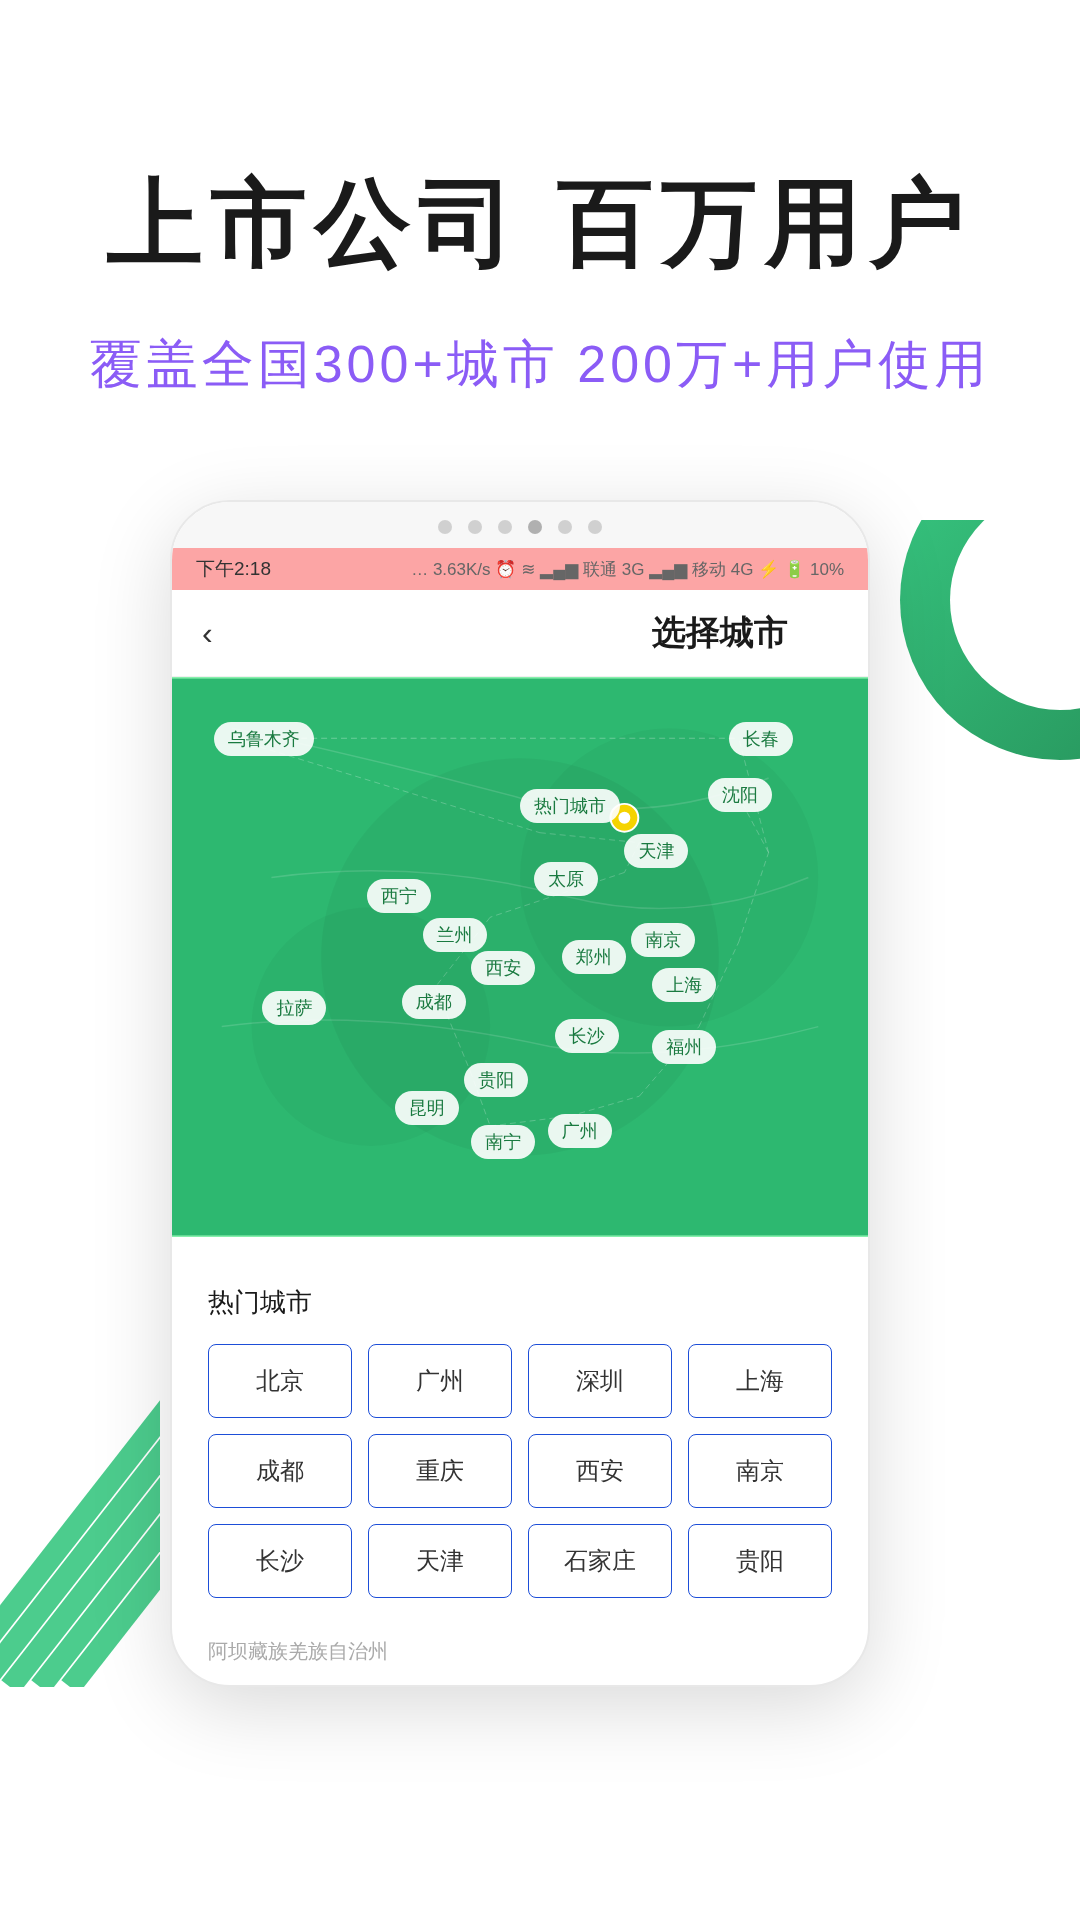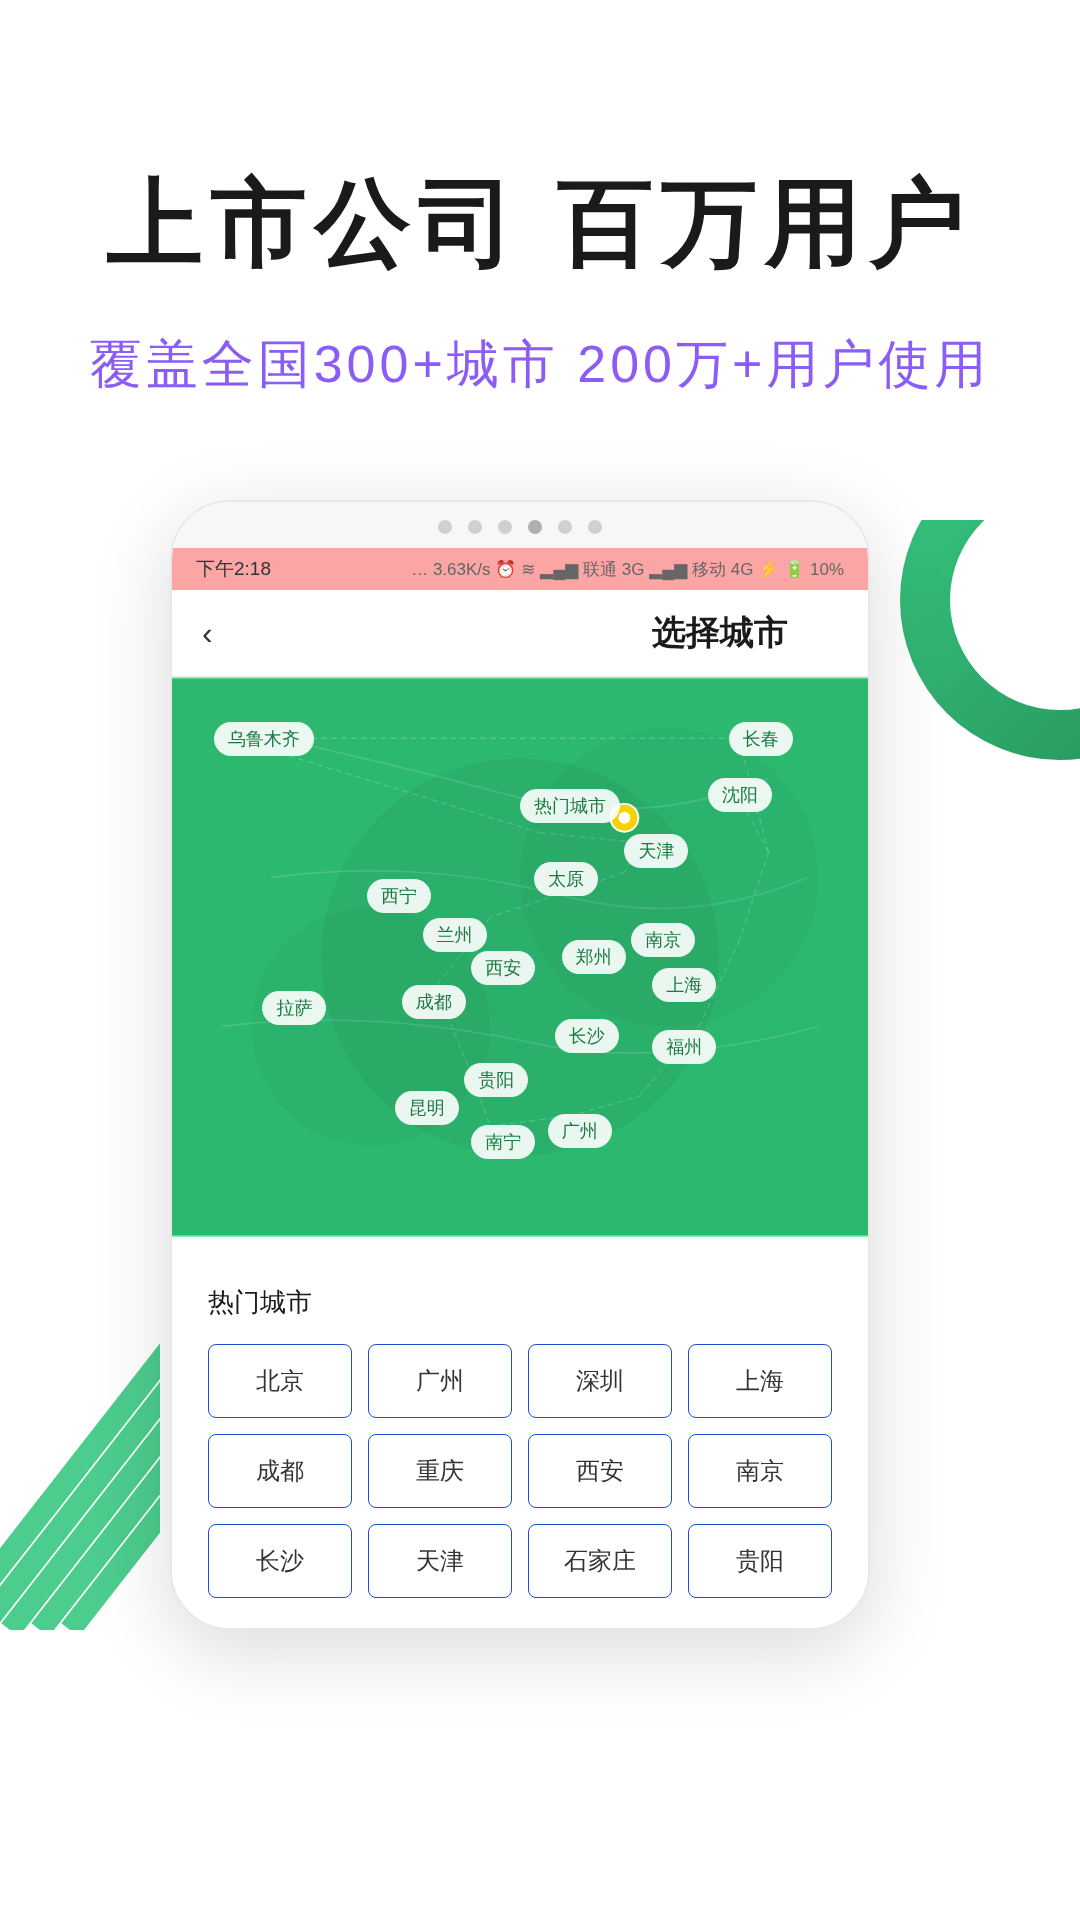--- a/index.html
+++ b/index.html
@@ -307,20 +307,21 @@
         <div class="city-btn">重庆</div>
         <div class="city-btn">西安</div>
         <div class="city-btn">南京</div>
         <div class="city-btn">长沙</div>
         <div class="city-btn">天津</div>
         <div class="city-btn">石家庄</div>
         <div class="city-btn">贵阳</div>
       </div>
     </div>
 
+    <div class="bottom-text">阿坝藏族羌族自治州</div>
 
   </div>
 
   <div class="deco-stripes">
     <div style="position:absolute;bottom:0;left:0;width:160px;height:300px;overflow:hidden;">
       <svg viewBox="0 0 160 300" xmlns="http://www.w3.org/2000/svg" width="160" height="300">
         <line x1="-50" y1="300" x2="200" y2="-20" stroke="#2dc47a" stroke-width="22" opacity="0.85"></line>
         <line x1="-20" y1="300" x2="230" y2="-20" stroke="#2dc47a" stroke-width="22" opacity="0.85"></line>
         <line x1="10" y1="300" x2="260" y2="-20" stroke="#2dc47a" stroke-width="22" opacity="0.85"></line>
         <line x1="40" y1="300" x2="290" y2="-20" stroke="#2dc47a" stroke-width="22" opacity="0.85"></line>

